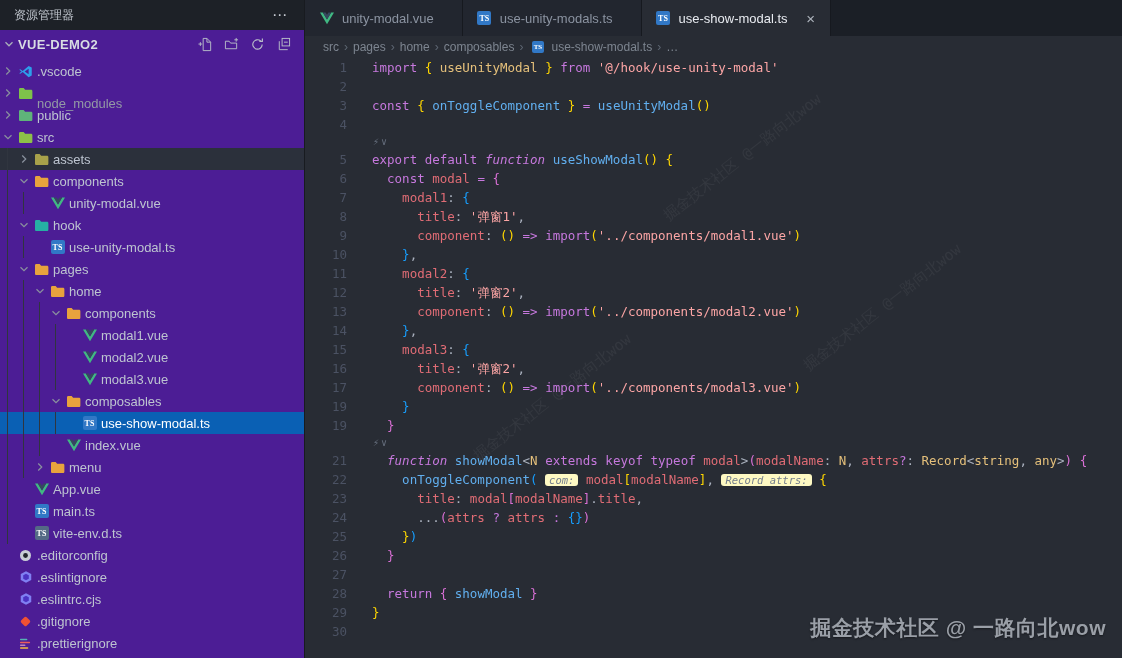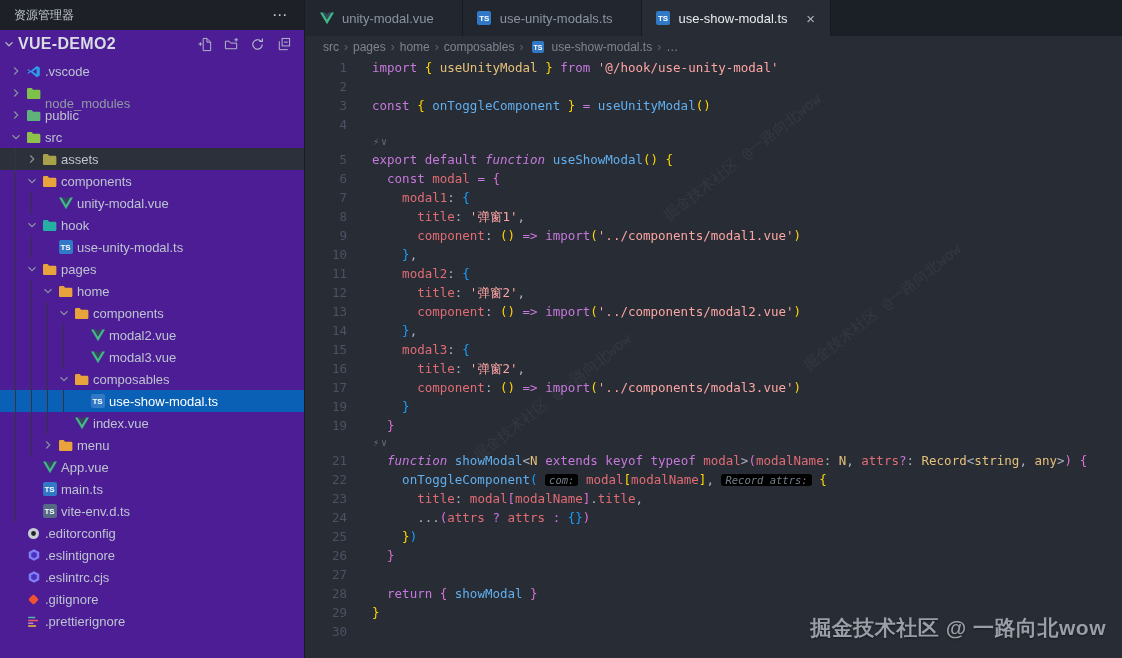--- a/index.html
+++ b/index.html
@@ -4,36 +4,36 @@
 <style>
   * { margin:0; padding:0; box-sizing:border-box; }
   html,body { background:#101216; }
   body { font-family:"Liberation Sans","DejaVu Sans",sans-serif; }
   .app { position:relative; width:1122px; height:658px; background:#282c34; overflow:hidden; display:flex; }
 
   
   .sidebar { width:305px; flex:none; background:#4c1d95; display:flex; flex-direction:column; border-right:1px solid #181b20; }
   .explorer-title { height:30px; flex:none; display:flex; align-items:center; justify-content:space-between; padding:0 16px 0 14px; background:#1d2127; color:#bfc4cc; font-size:12px; }
   .more-dots { color:#c6cbd2; font-size:15px; letter-spacing:1px; cursor:pointer; }
-  .project-header { height:28px; flex:none; display:flex; align-items:center; color:#d8dce3; font-size:16px; font-weight:bold; letter-spacing:.3px; }
+  .project-header { height:28px; flex:none; display:flex; align-items:center; color:#d8dce3; font-size:13px; font-weight:bold; letter-spacing:.3px; }
   .project-header .chev { width:18px; flex:none; display:flex; justify-content:center; }
   .project-header .actions { margin-left:auto; display:flex; gap:8px; padding-right:12px; }
   .project-header .actions span { width:18px; height:18px; display:flex; align-items:center; justify-content:center; border-radius:3px; cursor:pointer; }
   .tree { flex:1; overflow:hidden; padding-top:2px; }
-  .row { height:22px; display:flex; align-items:center; padding-left:8px; font-size:13px; color:#bdc4d0; cursor:pointer; white-space:nowrap; }
+  .row { height:22px; display:flex; align-items:center; font-size:13px; color:#bdc4d0; cursor:pointer; white-space:nowrap; }
   .row.hov { background:#2b303b; }
   .row.sel { background:#0a60b4; }
   .row.sel .lab { color:#ffffff; }
   .guide { width:16px; height:22px; flex:none;
            background-image:linear-gradient(#30353f,#30353f); background-size:1px 100%; background-position:7px 0; background-repeat:no-repeat; }
   .chevcell { width:16px; height:22px; flex:none; display:flex; align-items:center; justify-content:center; }
   .fic { width:19px; height:22px; flex:none; display:flex; align-items:center; justify-content:center; }
   .lab { margin-left:2px; }
   .lab.dim { color:#939aa5;margin-top:20px; }
-  .tsbox { width:14px; height:14px; border-radius:2px; background:#3178c6; color:#fff; font-size:8px; font-weight:bold; display:flex; align-items:center; justify-content:center; font-family:Liberation Sans, sans-serif; }
+  .tsbox { width:14px; height:14px; border-radius:2px; background:#3178c6; color:#fff; font-size:8px; font-weight:bold; display:flex; align-items:center; justify-content:center; font-family:Liberation Serif, serif; }
   .tsbox.dts { background:#546a85; }
 
   
   .editor { flex:1; display:flex; flex-direction:column; position:relative; min-width:0; }
   .tabbar { height:36px; flex:none; background:#1b1f26; display:flex; align-items:stretch; }
   .tab { display:flex; align-items:center; gap:6px; padding:0 10px 0 12px; font-size:13px; color:#8b93a1; background:#22262f; border-right:1px solid #16191f; cursor:pointer; }
   .tab .tlabel { white-space:nowrap; }
   .tab.inactive { padding-right:28px; }
   .tab.active { background:#282c34; color:#e8ebf0; }
   .tab .close { width:18px; height:18px; margin-left:8px; display:flex; align-items:center; justify-content:center; color:#aeb4bd; font-size:15px; border-radius:4px; cursor:pointer; }
@@ -45,21 +45,21 @@
   .code { flex:1; position:relative; overflow:hidden; font-family:"DejaVu Sans Mono","Liberation Mono",monospace; font-size:12.5px; }
   .cl { height:19px; line-height:19px; white-space:pre; }
   .ln { display:inline-block; width:42px; text-align:right; color:#4b5263; user-select:none; }
   .lc { padding-left:25px; }
   .deco-row { height:16px; line-height:16px; padding-left:68px; color:#6b7483; font-size:10px; letter-spacing:2px; opacity:.9; }
 
   .tk-kw{color:#c678dd} .tk-kwi{color:#c678dd;font-style:italic} .tk-op{color:#c678dd}
   .tk-fn{color:#61afef} .tk-vr{color:#e06c75} .tk-ty{color:#e5c07b}
   .tk-str{color:#fca5a5} .tk-pun{color:#abb2bf}
   .tk-b1{color:#ffd700} .tk-b2{color:#da70d6} .tk-b3{color:#179fff}
-  .tk-hint{color:#747e8d; background:#000000; border-radius:3px; padding:0 4px; font-size:10.5px; font-style:italic; }
+  .tk-hint{color:#747e8d; background:#fef9c3; border-radius:3px; padding:0 4px; font-size:10.5px; font-style:italic; }
 
   
   .wm-main { position:absolute; right:16px; bottom:16px; font-size:21px; font-weight:bold; color:#9a9fa7; letter-spacing:.5px; text-shadow:0 1px 2px rgba(0,0,0,.45); z-index:20; pointer-events:none; }
   .wm-faint { position:absolute; color:#ffffff; opacity:.05; font-size:15px; white-space:nowrap; transform:rotate(-38deg); pointer-events:none; z-index:5; }
 </style>
 </head>
 <body>
 
 <div class="app">
 
@@ -259,20 +259,34 @@
             <svg width="14" height="14" viewBox="0 0 16 16" fill="none" stroke="#8a919e" stroke-width="1.4">
               <path d="M4 6 l4 4 4 -4"></path>
             </svg>
           </span>
           <span class="fic">
             <svg width="15" height="13" viewBox="0 0 16 14">
               <path d="M1 2.5 C1 1.7 1.6 1 2.4 1 H6 l1.6 2 H14 c0.8 0 1.4 0.7 1.4 1.5 v7 c0 0.8 -0.6 1.5 -1.4 1.5 H2.4 C1.6 13 1 12.3 1 11.5 Z" fill="#e8a33d"></path>
             </svg>
           </span>
           <span class="lab">components</span>
+        </div>
+        <div class="row">
+          <span class="guide"></span>
+          <span class="guide"></span>
+          <span class="guide"></span>
+          <span class="guide"></span>
+          <span class="chevcell"></span>
+          <span class="fic">
+            <svg width="14" height="13" viewBox="0 0 24 21">
+              <path fill="#41b883" d="M0 0 L12 20.5 L24 0 H19.2 L12 12.3 L4.8 0 Z"></path>
+              <path fill="#35495e" d="M4.8 0 L12 12.3 L19.2 0 H14.4 L12 4.1 L9.6 0 Z"></path>
+            </svg>
+          </span>
+          <span class="lab">modal1.vue</span>
         </div>
         <div class="row">
           <span class="guide"></span>
           <span class="guide"></span>
           <span class="guide"></span>
           <span class="guide"></span>
           <span class="chevcell"></span>
           <span class="fic">
             <svg width="14" height="13" viewBox="0 0 24 21">
               <path fill="#41b883" d="M0 0 L12 20.5 L24 0 H19.2 L12 12.3 L4.8 0 Z"></path>

